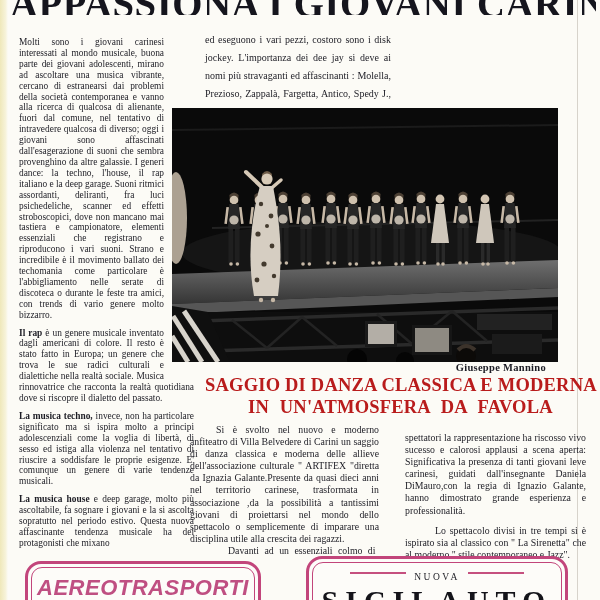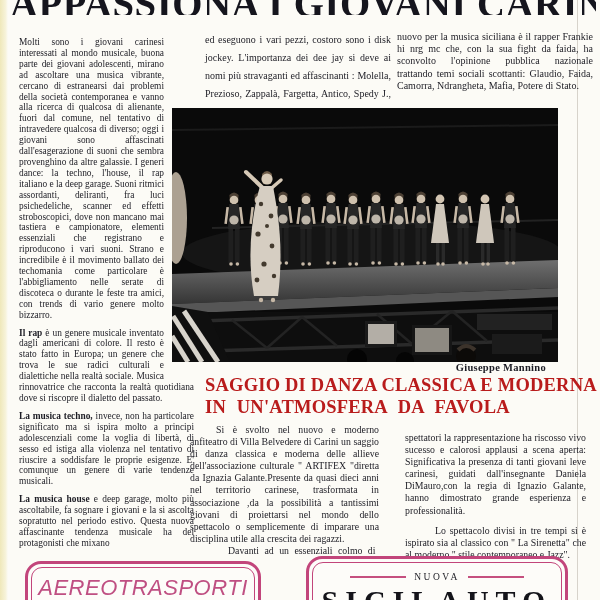--- a/index.html
+++ b/index.html
@@ -27,40 +27,40 @@
 
   
   .photo{position:absolute;left:172px;top:108px;width:386px;height:254px;background:#0a0a0a;}
   .photo svg{display:block;}
   .caption{position:absolute;left:390px;top:362px;width:156px;text-align:right;
         font-size:10.5px;font-weight:bold;letter-spacing:0.3px;}
 
   
   .a2-title{position:absolute;left:205px;top:375px;width:392px;
         font-size:18.5px;line-height:21.5px;font-weight:bold;color:#b91c1c;letter-spacing:0.2px;}
-  .a2-title .l2{word-spacing:6px;}
+  .a2-title .l2{word-spacing:6px;margin-left:43px;}
   .a2col1{position:absolute;left:190px;top:424px;width:189px;
         font-size:9.8px;line-height:12.1px;text-align:justify;}
   .a2col1 .p1{margin:0;text-indent:26px;}
   .a2col1 .p2{margin:0;text-indent:38px;word-spacing:3px;}
   .a2col2{position:absolute;left:397px;top:424px;width:197px;
         font-size:9.8px;line-height:12.1px;text-align:justify;}
   .a2col2 p{margin:8px;}
   .a2col2 .p2{text-indent:30px;}
   .byline{font-weight:bold;text-align:center;padding-left:28px;margin-top:1px;}
 
   
   .ad{position:absolute;background:#fdfcf9;border:3px solid #c2457b;border-radius:16px;}
   .ad-inner{margin:3px;border:1.5px solid #c2457b;border-radius:11px;height:56px;
         display:flex;flex-direction:column;align-items:center;}
   .ad-left{left:25px;top:561px;width:230px;height:70px;}
   .ad-left .label{margin-top:7px;font-family:"Liberation Sans",sans-serif;
-        font-weight:normal;font-style:italic;font-size:22px;letter-spacing:0.5px;color:#bf4f82;}
+        font-weight:bold;font-style:italic;font-size:22px;letter-spacing:0.5px;color:#bf4f82;}
   .ad-right{left:306px;top:556px;width:256px;height:74px;}
-  .nuova-row{display:flex;align-items:center;gap:8px;margin-top:9px;}
+  .nuova-row{display:flex;align-items:flex-start;gap:8px;margin-top:9px;}
   .nuova-row .rule{width:56px;height:2px;background:#c5507f;}
   .nuova-row .txt{font-size:9.5px;letter-spacing:2.5px;color:#1d1d24;}
   .sicilauto{margin-top:2px;font-size:30px;font-weight:bold;letter-spacing:7px;color:#14141a;}
 </style>
 </head>
 <body>
 
 <div class="page">
 
   <div class="edge-strip"></div>
@@ -72,21 +72,20 @@
 
   <div class="col-left">
     <div class="wrap-spacer"></div>
     <p>Molti sono i giovani carinesi interessati al mondo musicale, buona parte dei giovani adolescenti, mirano ad ascoltare una musica vibrante, cercano di estranearsi dai problemi della società contemporanea e vanno alla ricerca di qualcosa di alienante, fuori dal comune, nel tentativo di intravedere qualcosa di diverso; oggi i giovani sono affascinati dall'esagerazione di suoni che sembra provenghino da altre galassie. I generi dance: la techno, l'house, il rap italiano e la deep garage. Suoni ritmici assordanti, deliranti, fra luci psichedeliche, scanner ed effetti stroboscopici, dove non mancano mai tastiera e campionatore, elementi essenziali che registrano e riproducono i vari suoni. Strano e incredibile è il movimento ballato dei techomania come particolare è l'abbigliamento nelle serate di discoteca o durante le feste tra amici, con trends di vario genere molto bizzarro.</p>
     <p><b>Il rap</b><span> è un genere musicale inventato dagli americani di colore. Il resto è stato fatto in Europa; un genere che trova le sue radici culturali e dialettiche nella realtà sociale. Musica rinnovatrice che racconta la realtà quotidiana dove si riscopre il dialetto del passato.</span></p>
     <p><b>La musica techno,</b><span> invece, non ha particolare significato ma si ispira molto a principi adolescenziali come la voglia di libertà,  di sesso ed istiga alla violenza nel tentativo di riuscire a soddisfare le proprie esigenze. E' comunque un genere di varie tendenze musicali.</span></p>
     <p><b>La musica house</b><span>  e deep garage, molto più ascoltabile, fa sognare i giovani e la si ascolta sopratutto nel periodo estivo. Questa nuova affascinante tendenza musicale ha dei protagonisti che mixano</span></p>
   </div>
 
   <div class="col-mid">ed eseguono i vari pezzi, costoro sono i disk jockey.  L'importanza dei dee jay si deve ai nomi più stravaganti ed affascinanti : Molella, Prezioso, Zappalà, Fargetta, Antico, Spedy J., Albertino, Fiorello, Cappella, e Jovanotti.  Esempio</div>
-  <div class="col-rightTop">nuovo per la musica siciliana è il rapper Frankie hi nrg mc che, con la sua fight da faida, ha sconvolto l'opinione pubblica nazionale trattando temi sociali scottanti: Glaudio, Faida, Camorra, Ndrangheta, Mafia,  Potere di Stato.</div>
 
   <div class="photo">
     <svg width="386" height="254" viewBox="0 0 386 254">
       <defs>
         <linearGradient id="floorG" x1="0" y1="0" x2="0" y2="1">
           <stop offset="0" stop-color="#6f6f6f"></stop>
             <stop offset="1" stop-color="#353535"></stop>
         </linearGradient>
         <g id="dancer">
           <path d="M-4.6,-70 Q0,-75 4.6,-70 L4,-62 L-4,-62 Z" fill="#4c4034"></path>

